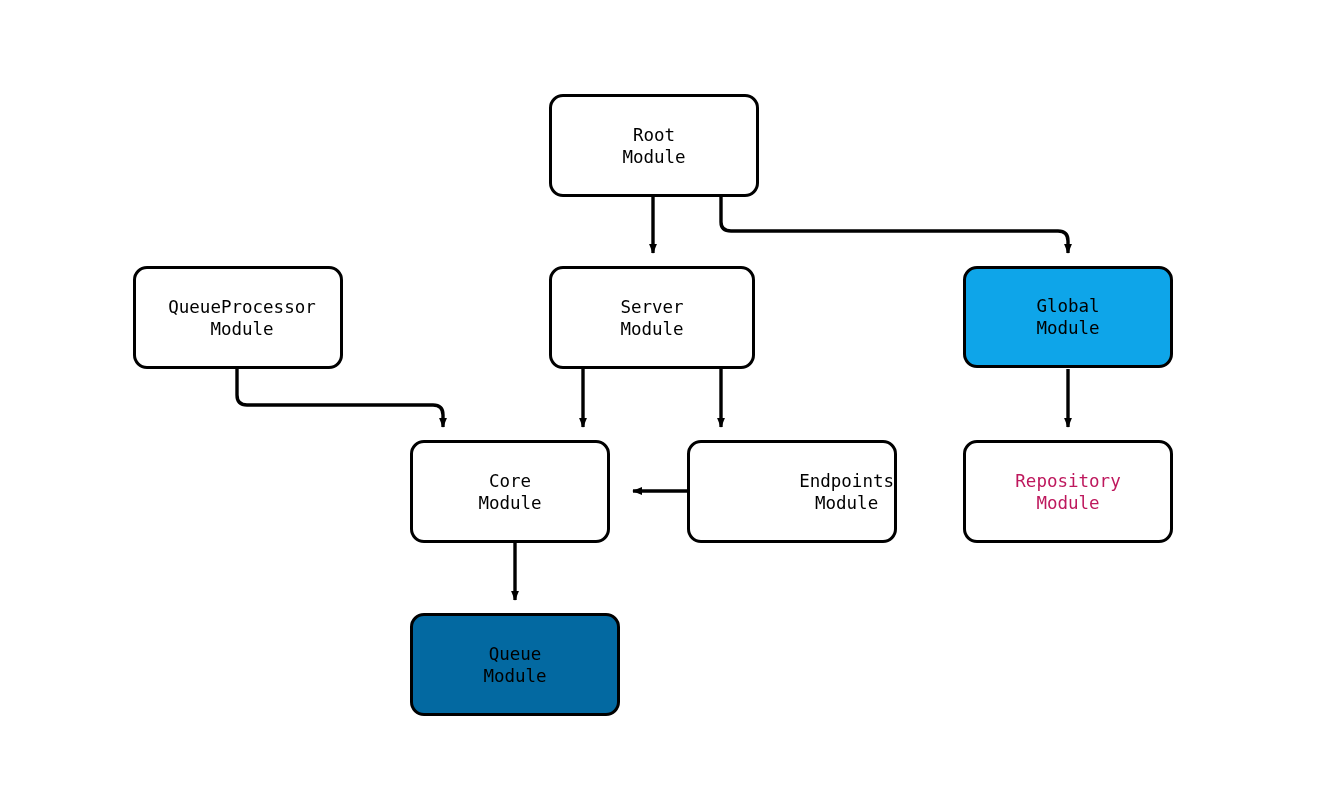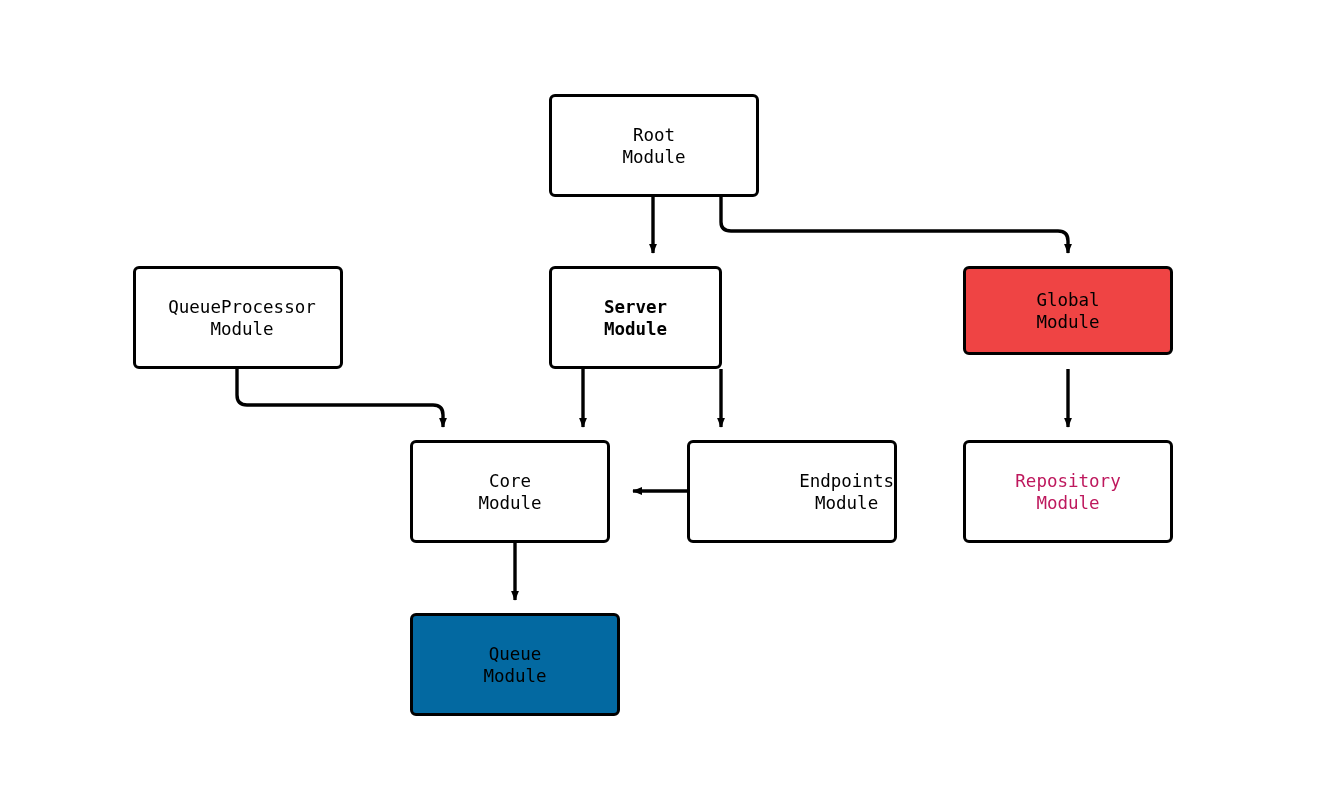--- a/index.html
+++ b/index.html
@@ -23,21 +23,21 @@
     left: 0;
     top: 0;
     width: 1337px;
     height: 809px;
   }
   .node {
     position: absolute;
     box-sizing: border-box;
     background: #ffffff;
     border: 3.6px solid #000000;
-    border-radius: 6px;
+    border-radius: 14px;
     display: flex;
     flex-direction: column;
     align-items: center;
     justify-content: center;
     z-index: 2;
   }
   .node-label {
     font-family: "DejaVu Sans Mono", monospace;
     font-size: 17.5px;
     line-height: 22px;
@@ -72,25 +72,25 @@
 
   <div id="nodes-group">
       <div class="node" style="left: 549px; top: 94px; width: 210px; height: 103px; background: rgb(255, 255, 255); border-color: rgb(0, 0, 0);">
         <div class="node-label" style="color: rgb(0, 0, 0);">Root
 Module</div>
       </div>
       <div class="node" style="left: 133px; top: 266px; width: 210px; height: 103px; background: rgb(255, 255, 255); border-color: rgb(0, 0, 0); padding-left: 8px;">
         <div class="node-label" style="color: rgb(0, 0, 0);">QueueProcessor
 Module</div>
       </div>
-      <div class="node" style="left: 549px; top: 266px; width: 173px; height: 103px; background: rgb(255, 255, 255); border-color: rgb(0, 0, 0); font-weight: bold;">
+      <div class="node" style="left: 549px; top: 266px; width: 206px; height: 103px; background: rgb(255, 255, 255); border-color: rgb(0, 0, 0);">
         <div class="node-label" style="color: rgb(0, 0, 0);">Server
 Module</div>
       </div>
-      <div class="node" style="left: 963px; top: 266px; width: 210px; height: 89px; background: #ef4444; border-color: rgb(0, 0, 0);">
+      <div class="node" style="left: 963px; top: 266px; width: 210px; height: 102px; background: #0ea5e9; border-color: rgb(0, 0, 0);">
         <div class="node-label" style="color: rgb(0, 0, 0);">Global
 Module</div>
       </div>
       <div class="node" style="left: 410px; top: 440px; width: 200px; height: 103px; background: rgb(255, 255, 255); border-color: rgb(0, 0, 0);">
         <div class="node-label" style="color: rgb(0, 0, 0);">Core
 Module</div>
       </div>
       <div class="node" style="left: 687px; top: 440px; width: 210px; height: 103px; background: rgb(255, 255, 255); border-color: rgb(0, 0, 0); align-items: flex-end;">
         <div class="node-label" style="color: rgb(0, 0, 0);">Endpoints
 Module</div>

